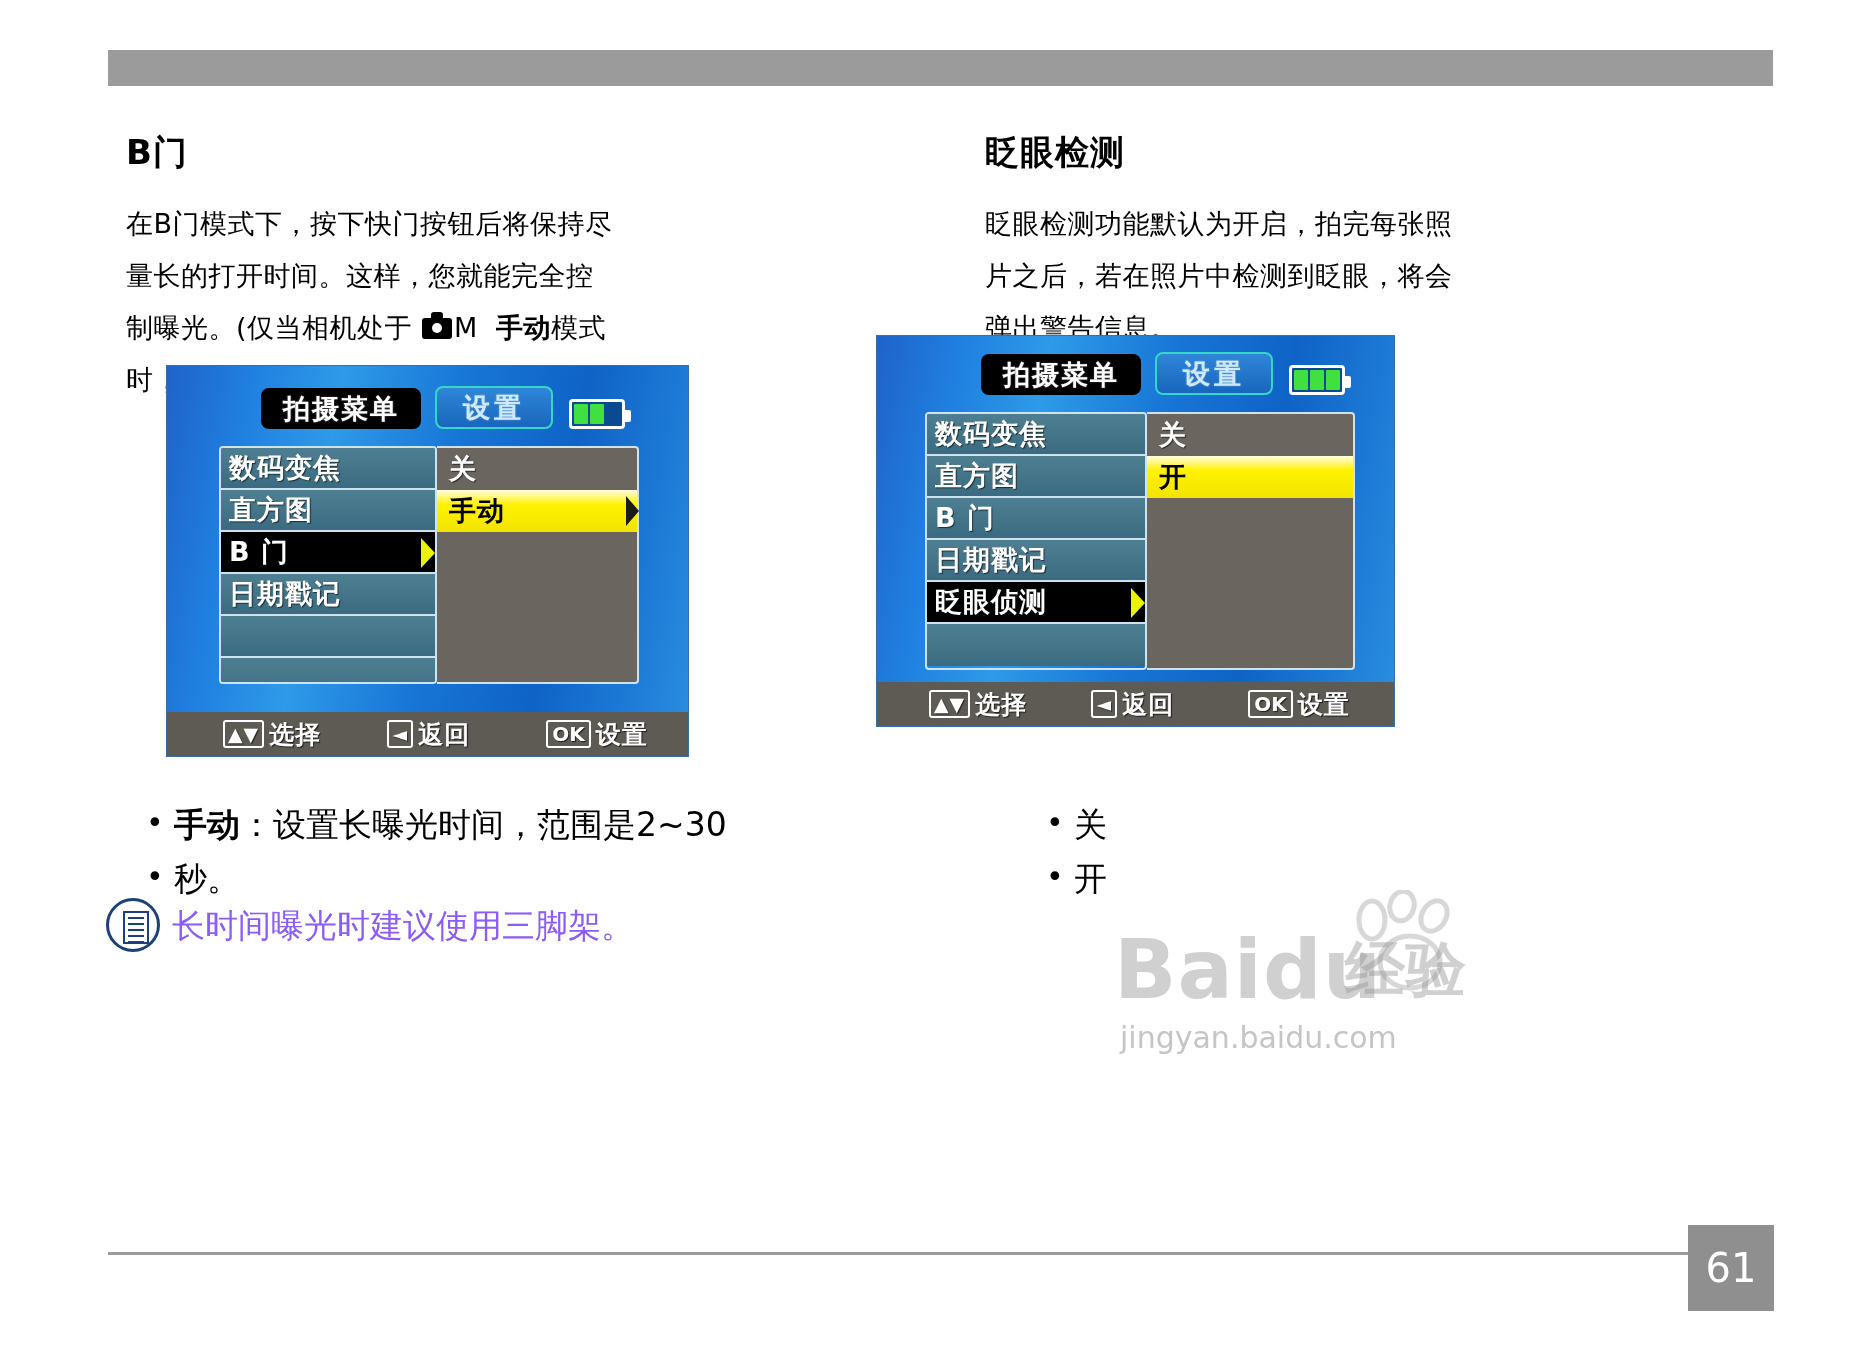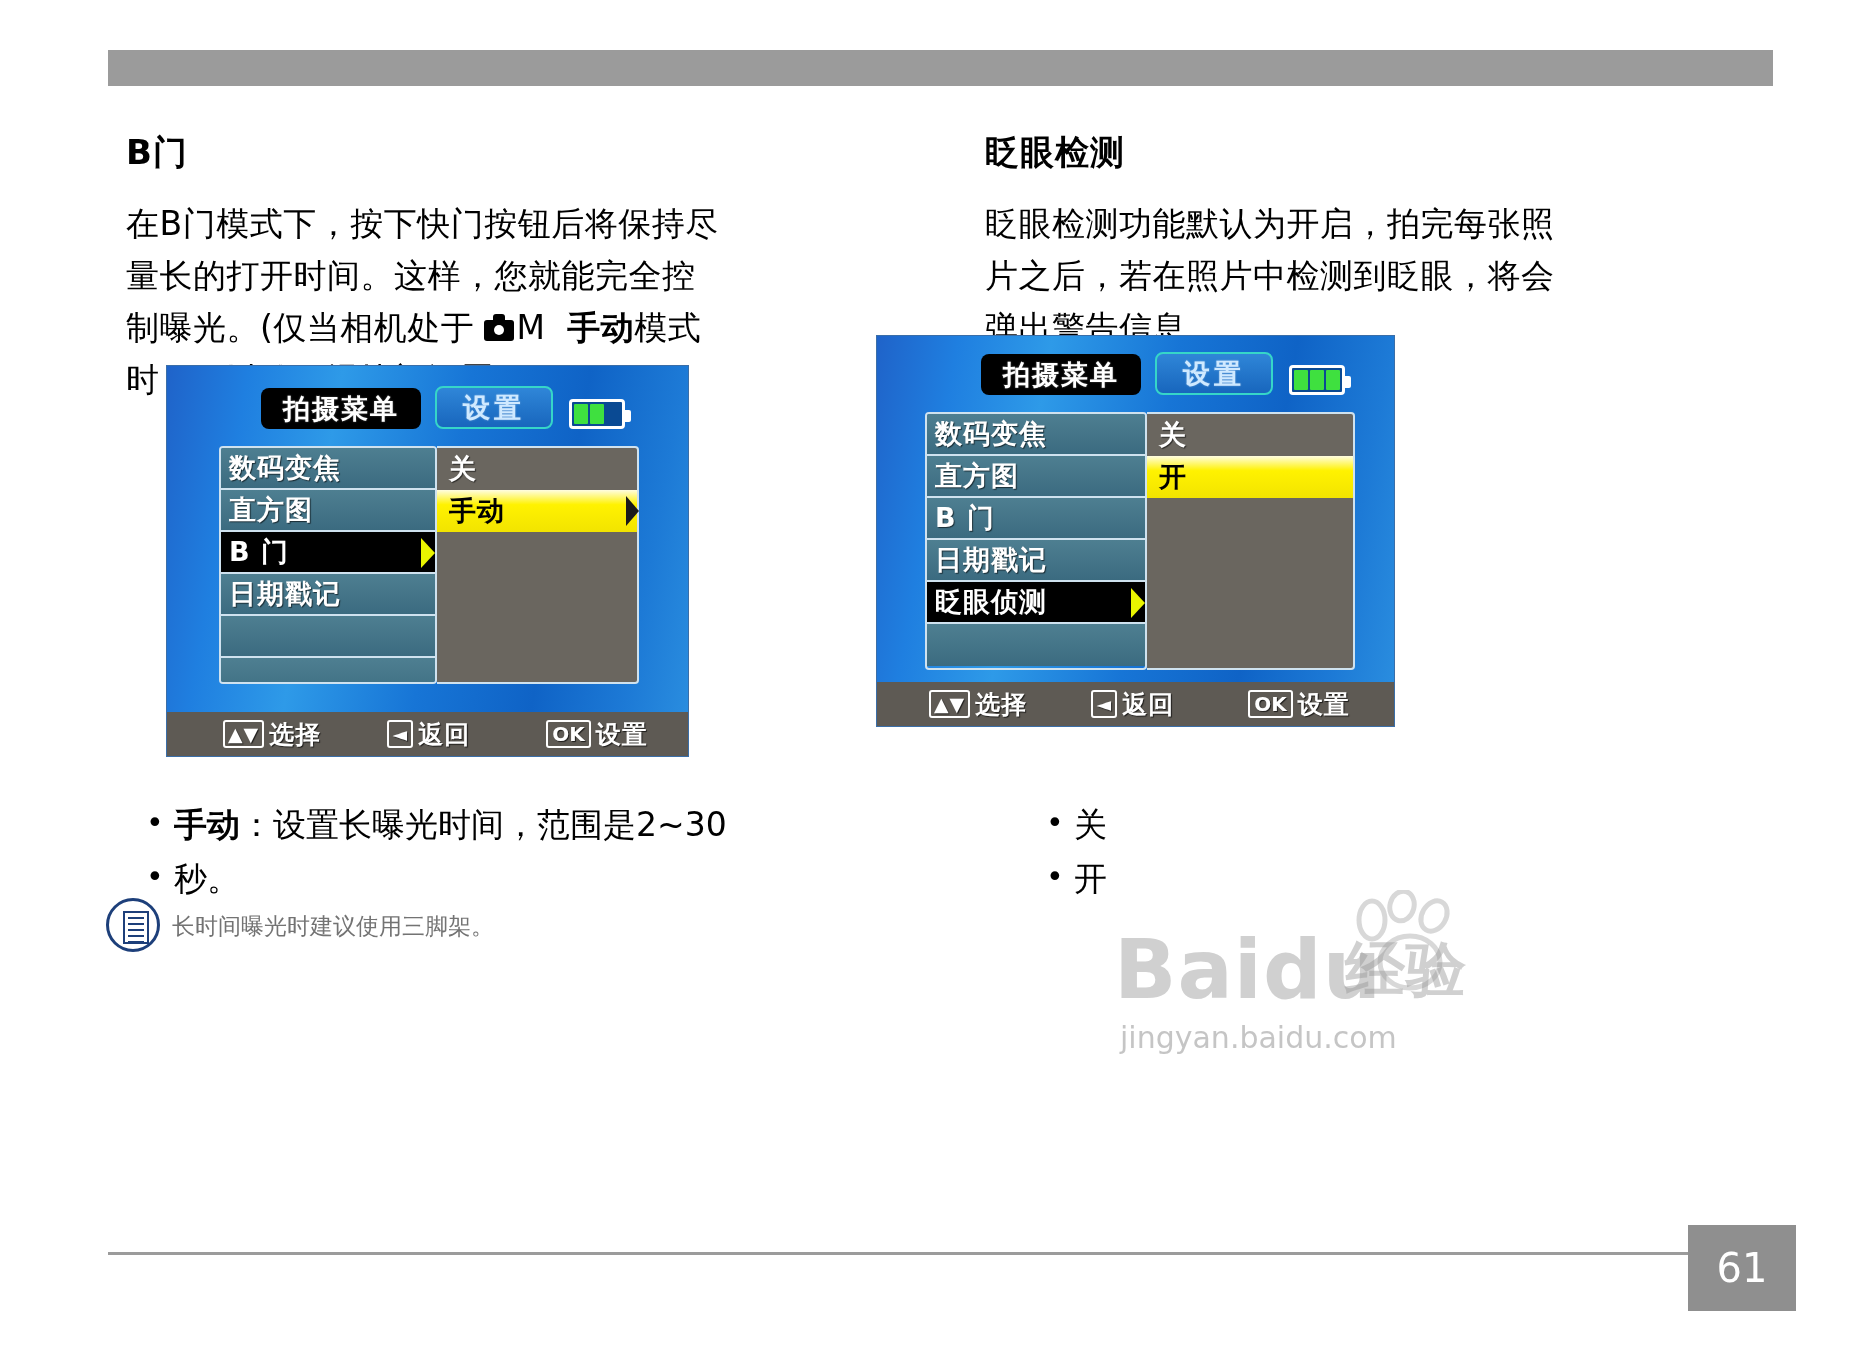--- a/index.html
+++ b/index.html
@@ -22,21 +22,21 @@
   .col { position: absolute; top: 130px; }
   .col-left  { left: 126px;  width: 680px; }
   .col-right { left: 985px;  width: 680px; }
 
   h2.sect-title {
     font-size: 34px; font-weight: bold; color:#000;
     letter-spacing: 1px; margin-bottom: 22px;
     font-family: "DejaVu Sans", "Liberation Sans", sans-serif;
   }
   p.body-text {
-    font-size: 33px; line-height: 52px; color:#000;
+    font-size: 27px; line-height: 52px; color:#000;
     letter-spacing: 0.5px;
   }
   .cam-icon {
     display:inline-block; position:relative;
     width: 30px; height: 21px; background:#000;
     border-radius: 3px; vertical-align: -2px; margin: 0 2px 0 10px;
   }
   .cam-icon:before {
     content:""; position:absolute; left:9px; top:-6px;
     width:12px; height:7px; background:#000; border-radius:3px 3px 0 0;
@@ -169,21 +169,21 @@
   }
   .note-icon .lines {
     position:absolute; left: 14px; top: 10px; width: 26px; height: 33px;
     border: 2px solid #1d3f7a; background: #fff;
   }
   .note-icon .lines:before {
     content:""; position:absolute; left: 3px; top:4px; width:16px; height:2px;
     background:#1d3f7a;
     box-shadow: 0 6px 0 #1d3f7a, 0 12px 0 #1d3f7a, 0 18px 0 #1d3f7a, 0 24px 0 #1d3f7a;
   }
-  .note-text { font-size: 23px; line-height: 48px; color:#737373; padding-top: 4px; text-align: right; }
+  .note-text { font-size: 33px; line-height: 48px; color:#8b5cf6; padding-top: 4px; text-align: right; }
 
   
   .watermark {
     position:absolute; left: 1110px; top: 902px;
     width: 420px; height: 160px; pointer-events:none;
   }
   .wm-text {
     position:absolute; left: 4px; top: 20px;
     font-size: 82px; font-weight:bold; color: rgba(150,150,150,0.45);
     letter-spacing: 1px; font-family: "DejaVu Sans", "Liberation Sans", sans-serif;
@@ -198,21 +198,21 @@
     width: 120px; height: 110px; opacity: 0.38;
   }
 
   
   .bottom-rule {
     position:absolute; left: 108px; top: 1252px;
     width: 1665px; height: 3px; background:#9b9b9b;
   }
   .page-num {
     position:absolute; left: 1688px; top: 1225px;
-    width: 108px; height: 86px; background:#8f8f8f;
+    width: 86px; height: 86px; background:#8f8f8f;
     color:#fff; font-size: 40px;
     display:flex; align-items:center; justify-content:center;
   }
 </style>
 </head>
 <body>
 
 <div class="page">
 
   <div class="top-band"></div>

